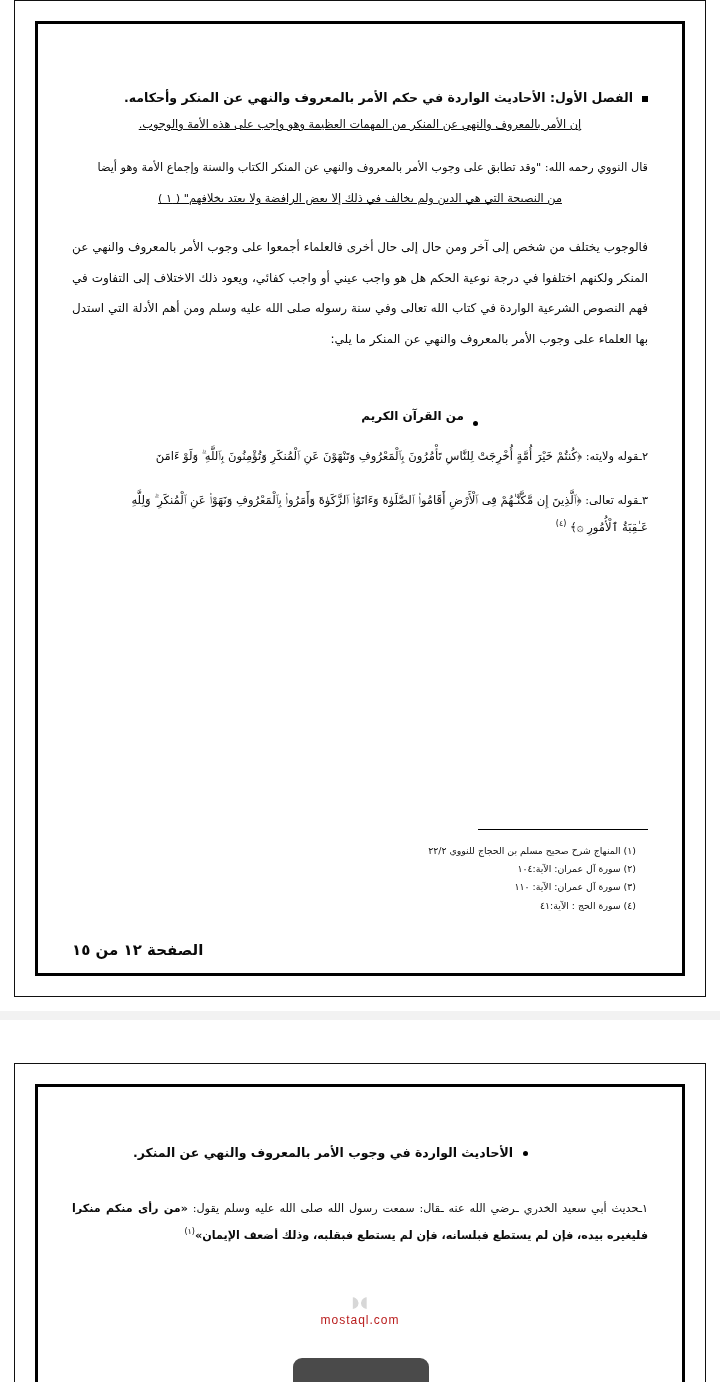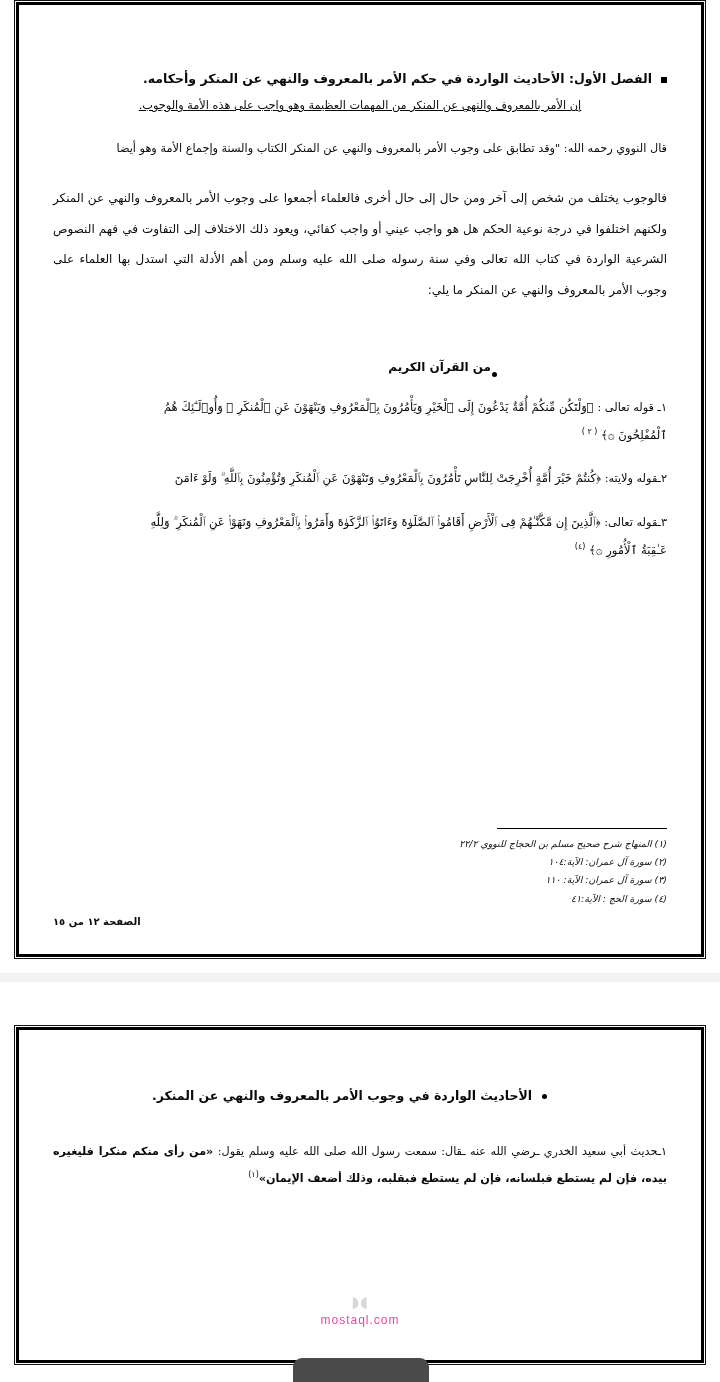--- a/index.html
+++ b/index.html
@@ -19,21 +19,21 @@
   
   .page-wrap {
     width: 720px;
     background: #ffffff;
     position: relative;
   }
   .page-outer {
     margin: 0 14px;
     border: 1px solid #111111;
     background: #ffffff;
-    padding: 1px;
+    padding: 20px;
     box-sizing: border-box;
   }
   .page-inner {
     border: 3px solid #000000;
     background: #ffffff;
     box-sizing: border-box;
     position: relative;
   }
   .page-1 .page-inner { height: 955px; }
   .page-2 .page-inner { height: 336px; }
@@ -117,21 +117,21 @@
     margin: 20px 0 0 0;
     text-align: justify;
     line-height: 2.55;
     font-size: 12px;
   }
 
   .bullet-row-inline {
     display: flex;
     flex-direction: row;
     align-items: flex-end;
-    gap: 1px;
+    gap: 9px;
     margin-top: 52px;
     padding-right: 170px;
   }
   .bullet-row-inline .heading-text { font-size: 12px; }
 
   .ayah-block {
     margin: 18px 0 0 0;
     text-align: justify;
     line-height: 2.2;
     font-size: 11.3px;
@@ -158,33 +158,33 @@
     left: 34px;
     direction: rtl;
     text-align: right;
   }
   .fn-rule {
     width: 170px;
     height: 1px;
     background: #000000;
     margin: 0 0 6px 0;
   }
-  .fn-list { list-style: none; margin: 0; padding: 0; font-style: italic; }
+  .fn-list { list-style: none; margin: 12px; padding: 0; }
   .fn-item {
     font-size: 9.4px;
     line-height: 1.95;
     color: #0f0f0f;
     text-align: right;
   }
 
   .page-number {
     position: absolute;
-    bottom: 20px;
+    bottom: 4px;
     left: 34px;
-    font-size: 10px;
+    font-size: 15px;
     font-weight: bold;
     color: #0a0a0a;
     direction: rtl;
   }
 
   
   .p2-heading-row {
     display: flex;
     flex-direction: row;
     align-items: flex-start;
@@ -214,21 +214,21 @@
   .wm-logo {
     font-size: 15px;
     font-weight: bold;
     color: #d7d7d7;
     letter-spacing: 0.5px;
     line-height: 1;
     font-family: "DejaVu Sans", sans-serif;
   }
   .wm-text {
     font-size: 12px;
-    color: #ec4899;
+    color: #b91c1c;
     letter-spacing: 1px;
     margin-top: 3px;
     font-family: "Liberation Sans", sans-serif;
   }
 
   
   .bottom-chip {
     position: absolute;
     left: 293px;
     top: 1358px;
@@ -248,36 +248,30 @@
       <div class="page-body doc-text">
 
         <div class="heading-row">
           <span class="bullet-square"></span>
           <span class="heading-text">الفصل الأول: الأحاديث الواردة في حكم الأمر بالمعروف والنهي عن المنكر وأحكامه.</span>
         </div>
 
         <p class="para-center">إن الأمر بالمعروف والنهي عن المنكر من المهمات العظيمة وهو واجب على هذه الأمة والوجوب.</p>
 
         <p class="para-block">قال النووي رحمه الله: "وقد تطابق على وجوب الأمر بالمعروف والنهي عن المنكر الكتاب والسنة وإجماع الأمة وهو أيضا</p>
+        <p class="para-center">من النصيحة التي هي الدين ولم يخالف في ذلك إلا بعض الرافضة ولا يعتد بخلافهم" ( ١ )</p>
 
 
         <p class="para-block-wide">فالوجوب يختلف من شخص إلى آخر ومن حال إلى حال أخرى فالعلماء أجمعوا على وجوب الأمر بالمعروف والنهي عن المنكر ولكنهم اختلفوا في درجة نوعية الحكم هل هو واجب عيني أو واجب كفائي، ويعود ذلك الاختلاف إلى التفاوت في فهم النصوص الشرعية الواردة في كتاب الله تعالى وفي سنة رسوله صلى الله عليه وسلم ومن أهم الأدلة التي استدل بها العلماء على وجوب الأمر بالمعروف والنهي عن المنكر ما يلي:</p>
 
         <div class="bullet-row-inline">
           <span class="bullet-dot"></span>
           <span class="heading-text">من القرآن الكريم</span>
         </div>
 
-        <div class="ayah-block">
-          <span>١ـ قوله تعالى : </span><span class="quran">﴿وَلْتَكُن مِّنكُمْ أُمَّةٌ يَدْعُونَ إِلَى ٱلْخَيْرِ وَيَأْمُرُونَ بِٱلْمَعْرُوفِ وَيَنْهَوْنَ عَنِ ٱلْمُنكَرِ ۚ وَأُو۟لَـٰٓئِكَ هُمُ</span>
-          <span class="ayah-line-2">
-            <span class="quran">ٱلْمُفْلِحُونَ ۞﴾</span>
-            <span class="fn-ref">( ٢ )</span>
-          </span>
-        </div>
 
         <div class="ayah-block">
           <span>٢ـقوله ولايته:  </span><span class="quran">﴿كُنتُمْ خَيْرَ أُمَّةٍ أُخْرِجَتْ لِلنَّاسِ تَأْمُرُونَ بِٱلْمَعْرُوفِ وَتَنْهَوْنَ عَنِ ٱلْمُنكَرِ وَتُؤْمِنُونَ بِٱللَّهِ ۗ وَلَوْ ءَامَنَ</span>
         </div>
 
         <div class="ayah-block">
           <span>٣ـقوله تعالى: </span><span class="quran">﴿ٱلَّذِينَ إِن مَّكَّنَّـٰهُمْ فِى ٱلْأَرْضِ أَقَامُوا۟ ٱلصَّلَوٰةَ وَءَاتَوُا۟ ٱلزَّكَوٰةَ وَأَمَرُوا۟ بِٱلْمَعْرُوفِ وَنَهَوْا۟ عَنِ ٱلْمُنكَرِ ۗ وَلِلَّهِ</span>
           <span class="ayah-line-2">
             <span class="quran">عَـٰقِبَةُ ٱلْأُمُورِ ۞﴾</span>
             <span class="fn-ref">(٤)</span>

